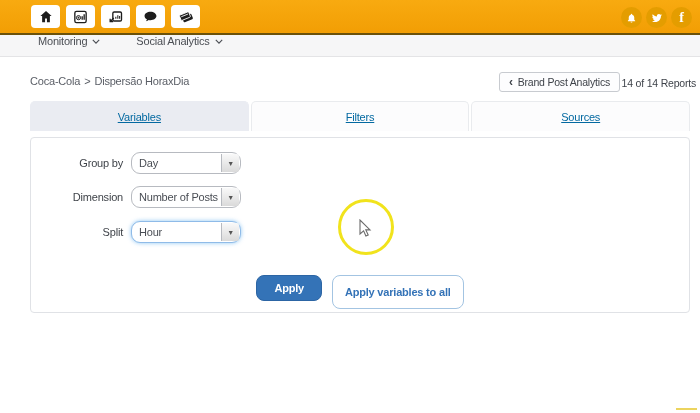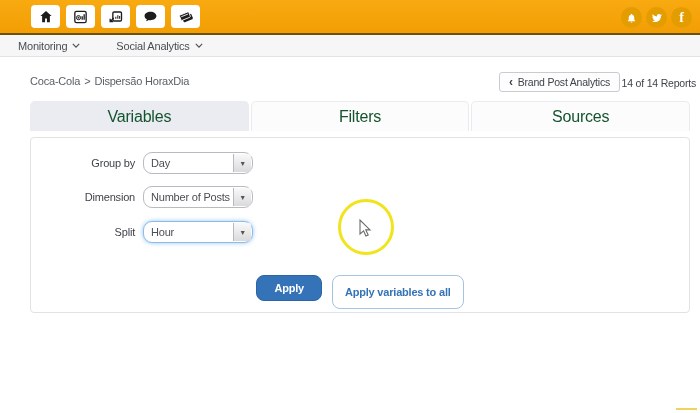--- a/index.html
+++ b/index.html
@@ -27,21 +27,21 @@
     width:21px; height:21px; border-radius:50%; background:#e49d00;
     display:flex; align-items:center; justify-content:center; cursor:pointer;
     color:#fff;
   }
   .fb-glyph { font-family:"Liberation Serif", serif; font-weight:bold; font-size:14px; color:#fff; line-height:1; }
 
   
   .menubar {
     position:absolute; top:35px; left:0; right:0; height:22px;
     background:#f6f6f7; border-bottom:1px solid #e4e4e6;
-    display:flex; align-items:center; padding-left:18px; gap:36px;
+    display:flex; align-items:flex-start; padding-left:38px; gap:36px;
   }
   .menu-item {
     display:flex; align-items:center; gap:5px;
     font-size:11px; color:#4b4e54; cursor:pointer;
   }
   .chev { width:8px; height:5px; }
 
   
   .breadcrumb { position:absolute; left:30px; top:75px; font-size:11px; color:#5a5e66;text-align:right; }
   .breadcrumb .sep { margin:0 4px; }
@@ -51,32 +51,32 @@
     background:#fdfdfe; border:1px solid #c8cbd0; border-radius:3px;
     font-size:10.5px; color:#3f434a; cursor:pointer;
   }
   .back-chev { font-size:12px; font-weight:bold; line-height:1; margin-top:-1px; }
   .reports-counter { position:absolute; right:4px; top:77px; font-size:10.5px; color:#3f434a;margin-left:44px; }
 
   
   .tabs { position:absolute; left:30px; right:10px; top:101px; height:30px; display:flex; gap:2px; }
   .tab {
     flex:1; display:flex; align-items:center; justify-content:center;
-    font-size:16px; color:#14532d; cursor:pointer;
+    font-size:11px; color:#0369a1; cursor:pointer;
     background:#fcfcfd; border:1px solid #e9ebee; border-bottom:none;
-    border-top-left-radius:5px; border-top-right-radius:5px;
+    border-top-left-radius:5px; border-top-right-radius:5px;text-decoration:underline;
   }
   .tab.active { background:#eaecf2; border-color:#eaecf2; }
 
   
   .card {
     position:absolute; left:30px; right:10px; top:137px; height:176px;
     background:#ffffff; border:1px solid #e0e2e6; border-radius:4px;
   }
-  .form-row { position:absolute; left:16px; display:flex; align-items:center; }
+  .form-row { position:absolute; left:4px; display:flex; align-items:center; }
   .form-row.r0 { top:14px; }
   .form-row.r1 { top:48px; }
   .form-row.r2 { top:83px; }
   .field-label { width:88px; text-align:right; font-size:11px; color:#3f4349; }
   .select {
     position:relative; margin-left:8px; width:110px; height:22px;
     background:#fff; border:1px solid #b7bac0; border-radius:9px;
     display:flex; align-items:center; padding-left:7px;
     font-size:11px; color:#4a4e55; cursor:pointer;
   }

